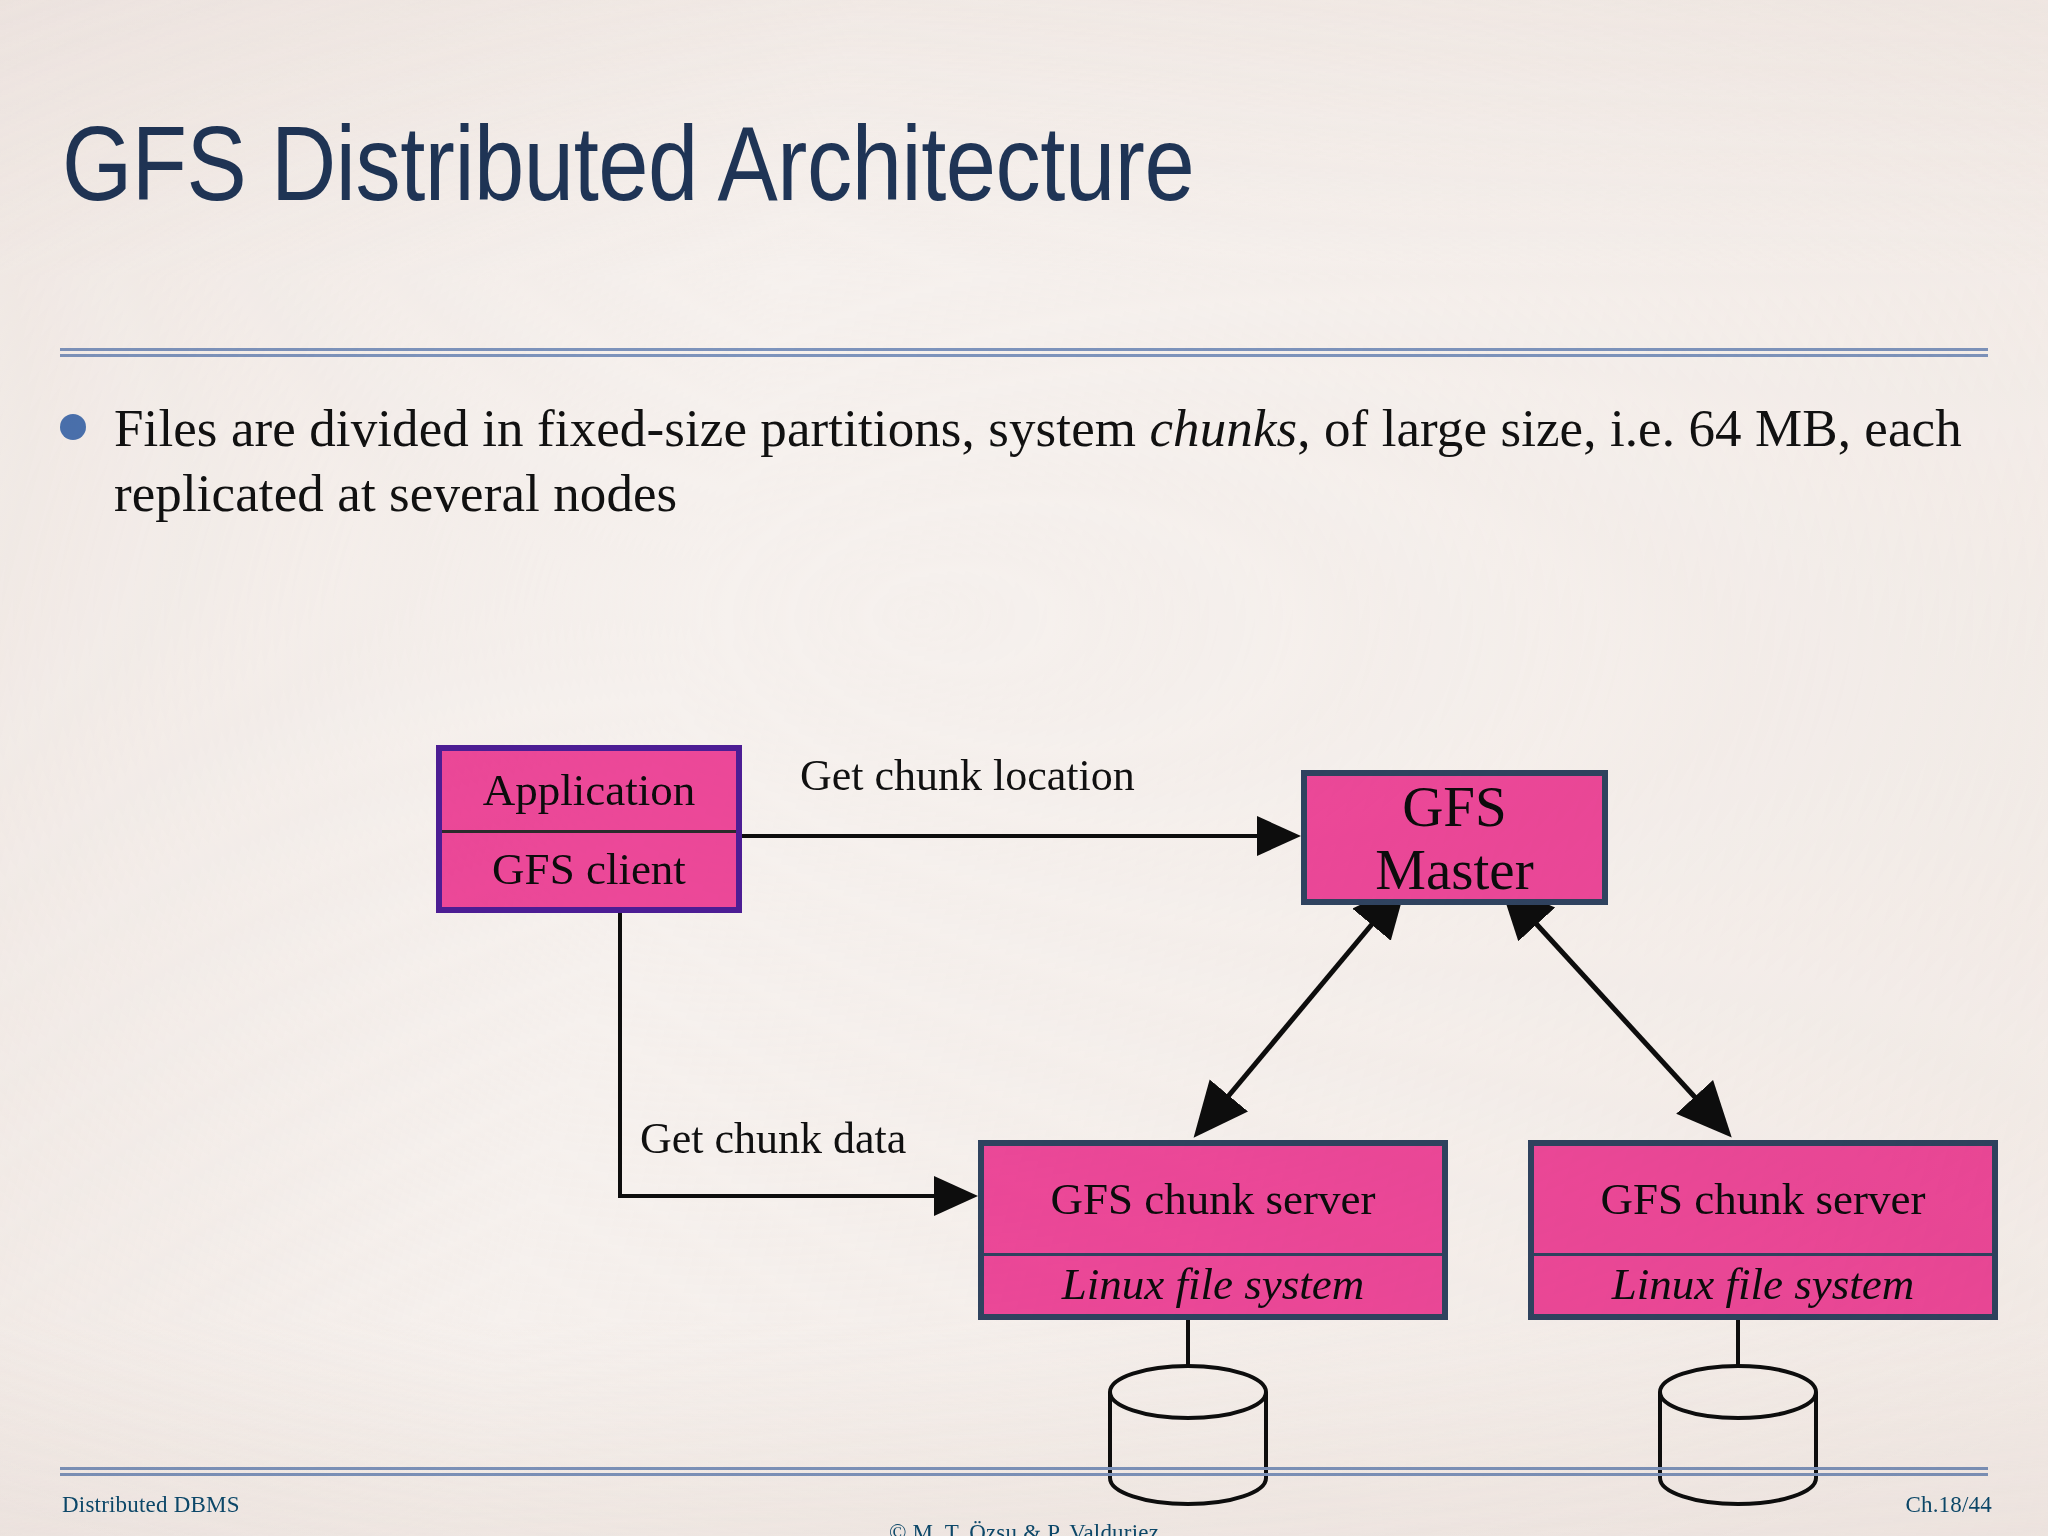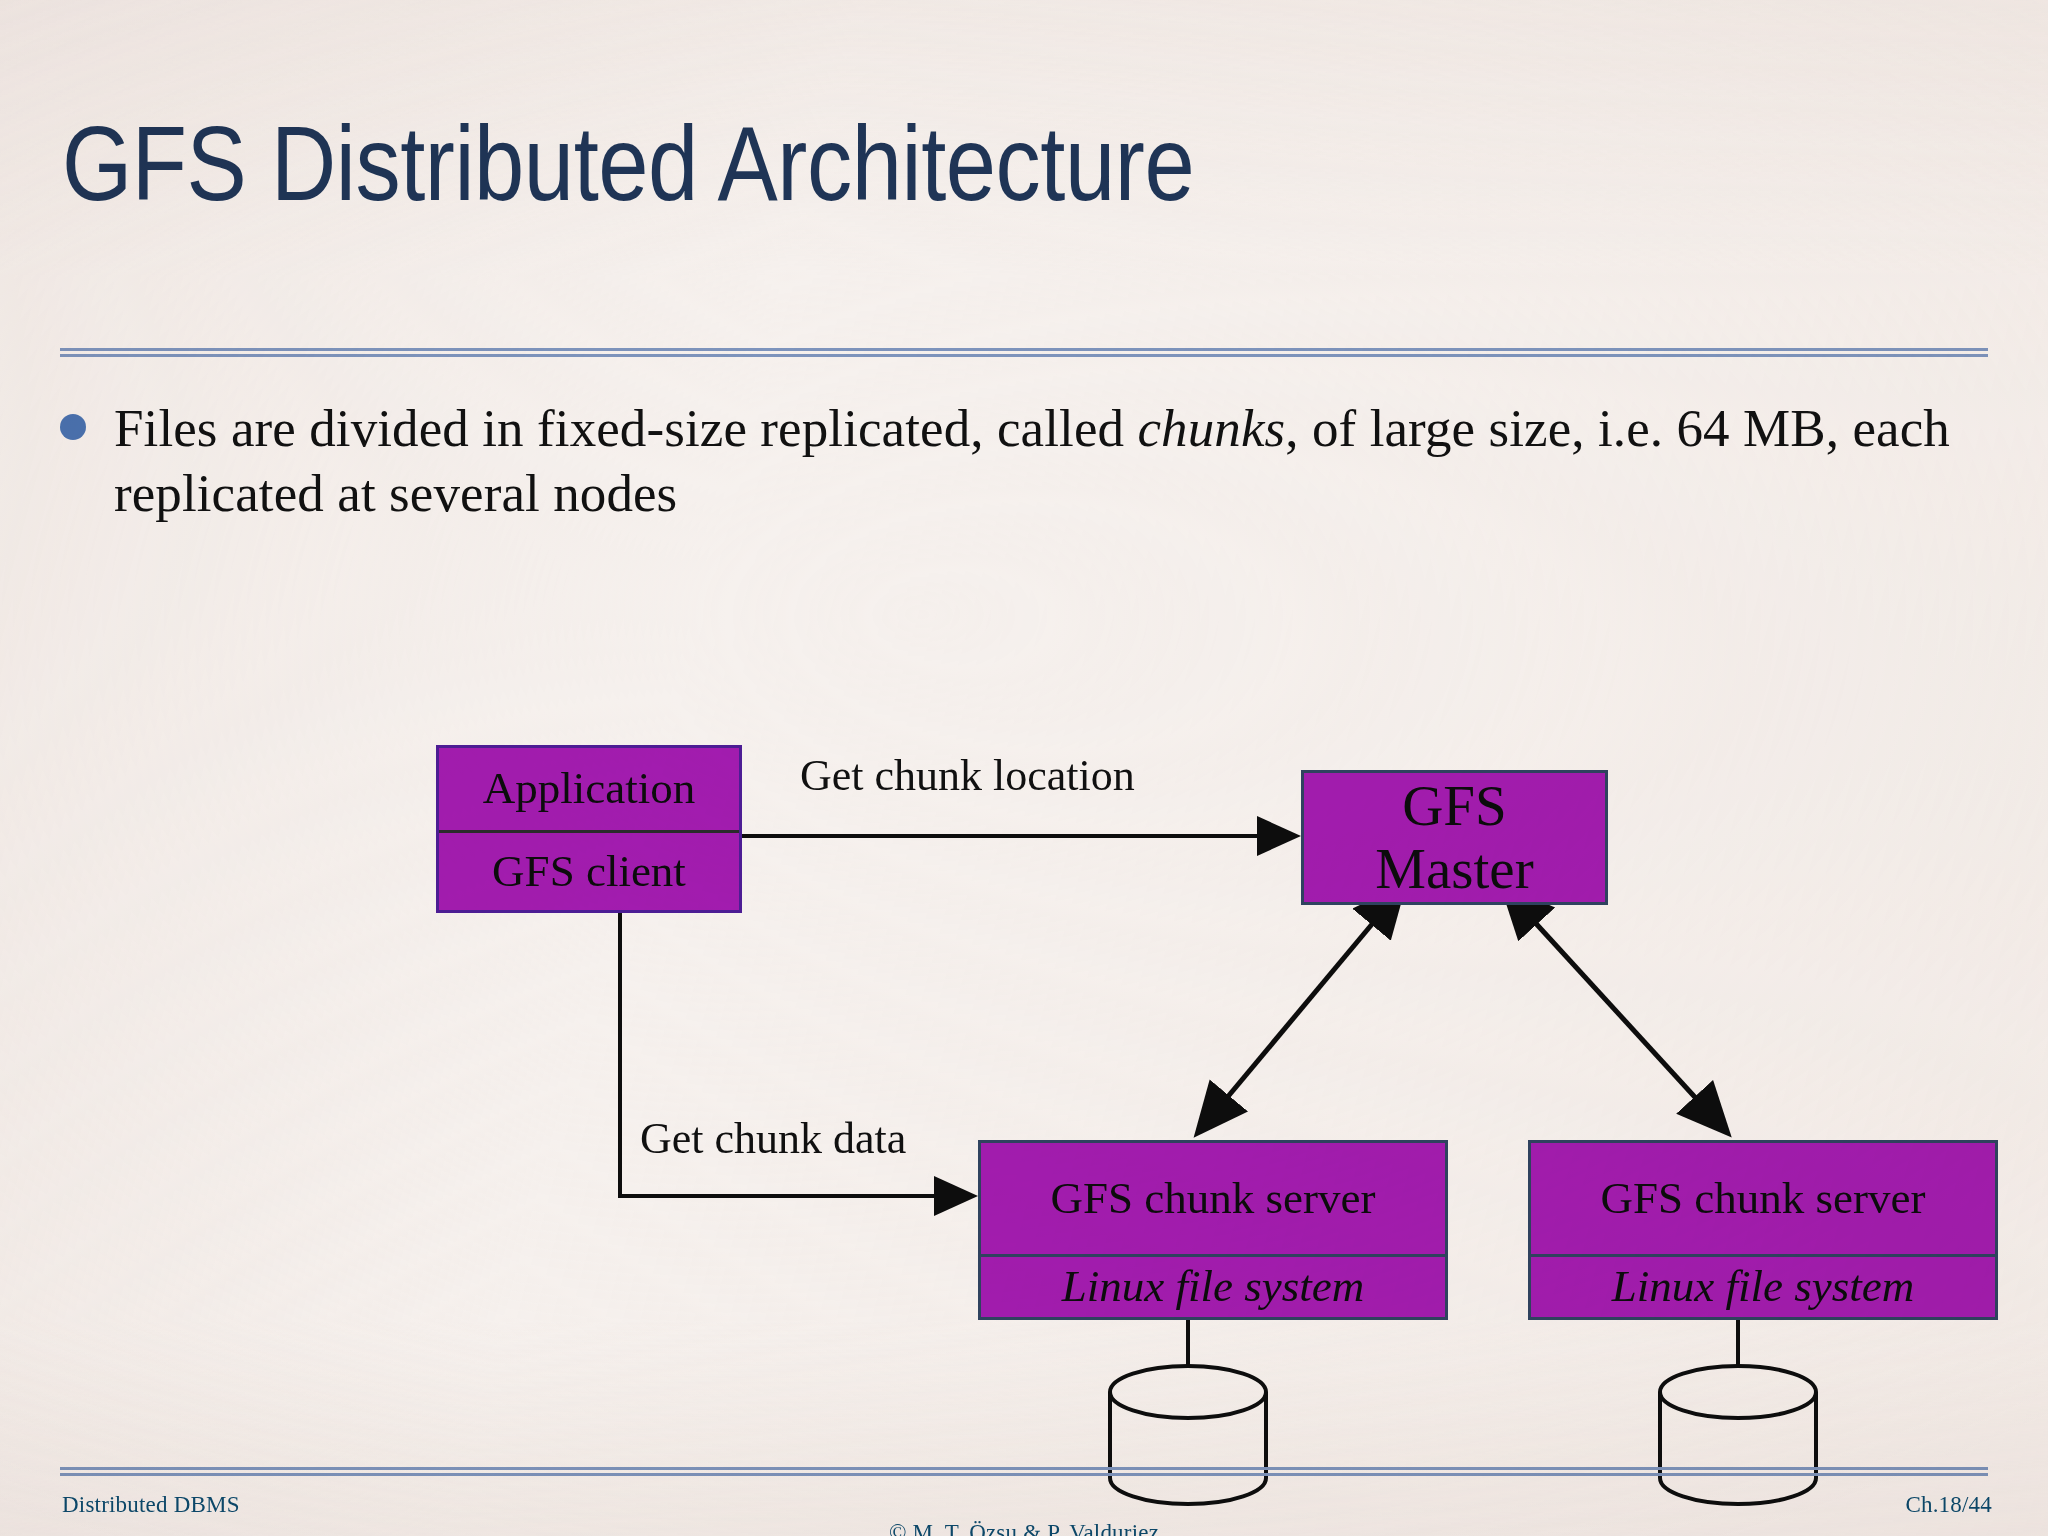--- a/index.html
+++ b/index.html
@@ -96,22 +96,22 @@
   #diagram {
     position: absolute;
     left: 0;
     top: 0;
     width: 2048px;
     height: 1536px;
     pointer-events: none;
   }
   .node {
     position: absolute;
-    background: #a21caf;
-    border: 3px solid #4c1d95;
+    background: #ec4899;
+    border: 6px solid #4c1d95;
     box-sizing: border-box;
     display: flex;
     flex-direction: column;
   }
   .node.navy-border { border-color: #2f4360; }
   .node-cell {
     flex: 1 1 auto;
     display: flex;
     align-items: center;
     justify-content: center;
@@ -167,21 +167,21 @@
   <div id="title">GFS Distributed Architecture</div>
 
   <div class="double-rule" id="header-rule">
     <div class="bar-a"></div>
     <div class="bar-b"></div>
   </div>
 
   <div id="bullet-row">
     <span id="bullet-dot"></span>
     <div id="bullet-text">
-      <span>Files are divided in fixed-size replicated, called </span><span class="em">chunks</span><span>, of large size, i.e. 64 MB, each replicated at several nodes</span>
+      <span>Files are divided in fixed-size partitions, system </span><span class="em">chunks</span><span>, of large size, i.e. 64 MB, each replicated at several nodes</span>
     </div>
   </div>
 
   <svg id="diagram" viewBox="0 0 2048 1536" xmlns="http://www.w3.org/2000/svg">
     <defs>
       <marker id="arrow-end" markerWidth="12" markerHeight="12" refX="9" refY="5" orient="auto" markerUnits="strokeWidth">
         <path d="M0,0 L11,5 L0,10 z" fill="#0d0d0d"></path>
       </marker>
       <marker id="arrow-start" markerWidth="12" markerHeight="12" refX="2" refY="5" orient="auto-start-reverse" markerUnits="strokeWidth">
         <path d="M0,0 L11,5 L0,10 z" fill="#0d0d0d"></path>

